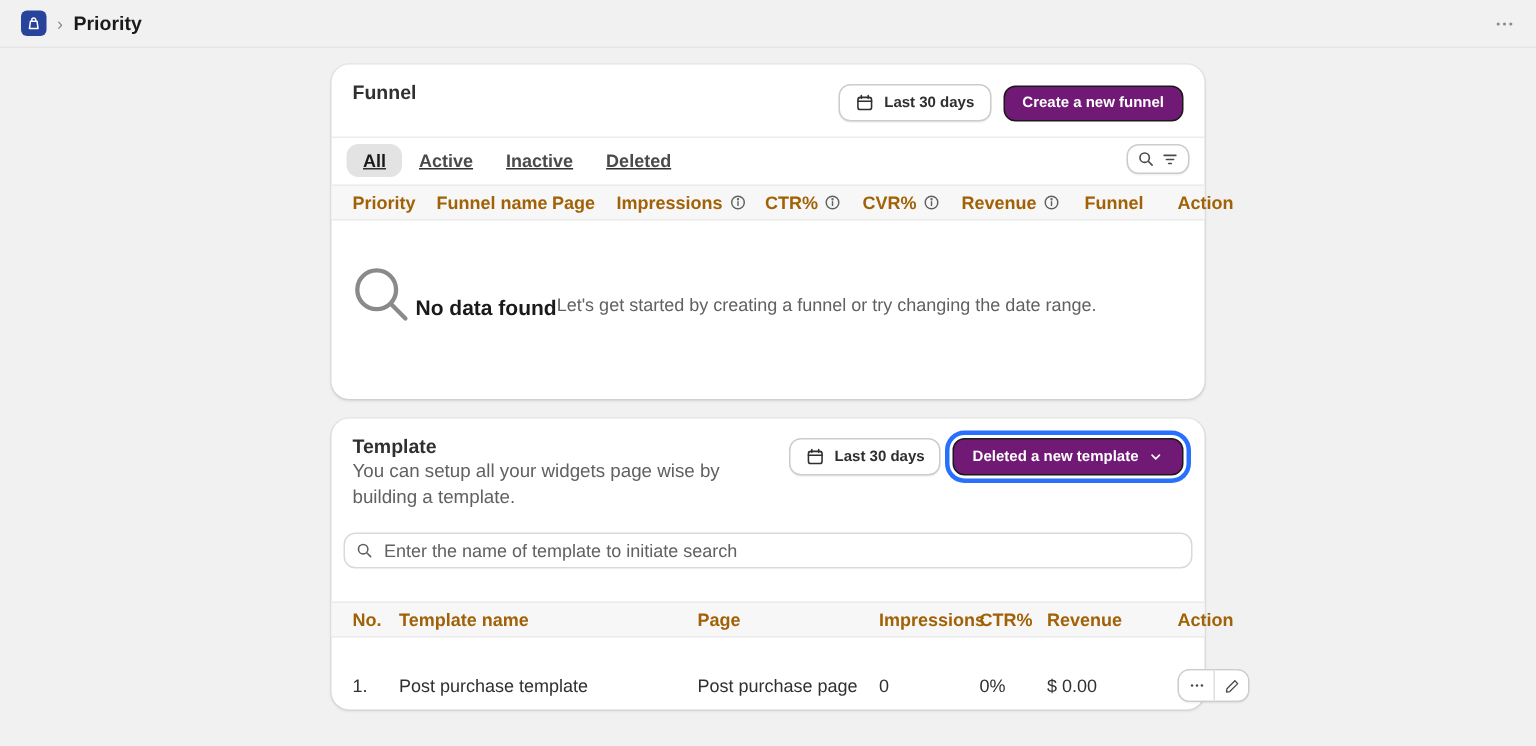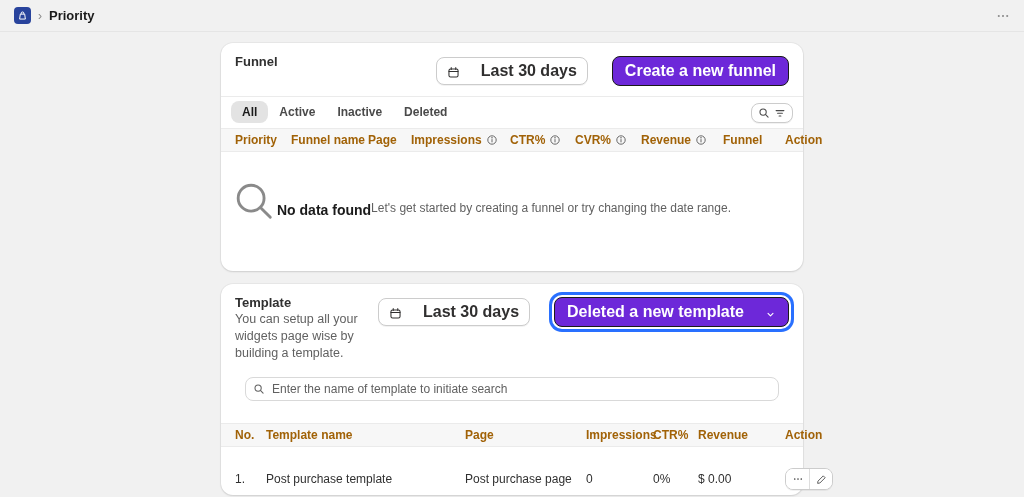--- a/index.html
+++ b/index.html
@@ -35,41 +35,41 @@
 
   .card-head{
     display:flex; align-items:flex-start; justify-content:space-between;
     padding:11px 14px 10px;
   }
   .card-title{ font-size:13px; font-weight:700; color:#303030; line-height:16px; }
   .card-sub{ font-size:12.5px; color:#616161; line-height:17px; }
   .head-actions{ display:flex; align-items:center; gap:8px; margin-top:2px; }
 
   
-  .btn{ display:inline-flex; align-items:flex-end; gap:21px; border-radius:8px;
-        font-size:16px; font-weight:700; cursor:pointer; white-space:nowrap;
+  .btn{ display:inline-flex; align-items:center; gap:6px; border-radius:8px;
+        font-size:10px; font-weight:700; cursor:pointer; white-space:nowrap;
         font-family:inherit; line-height:1; }
   .btn-secondary{
     background:#fff; border:1px solid #cccccc; color:#302f2f;
     padding:5px 10px; box-shadow:0 1px 0 rgba(0,0,0,.05);
   }
   .btn-primary{
-    background:#6d28d9; border:1px solid #1a1a1a; color:#fff;
+    background:#701a75; border:1px solid #1a1a1a; color:#fff;
     padding:6px 12px;
-    margin-left:16px;
   }
   .btn-primary.focus-ring{
     box-shadow:0 0 0 2px #ffffff, 0 0 0 5px #2970ff;
   }
   .icon{ display:inline-flex; align-items:center; }
 
   
   .tabs-row{
-    display:flex; align-items:flex-end; padding:4px 10px 5px;
+    display:flex; align-items:flex-start; padding:4px 10px 5px;
     border-top:1px solid #ebebeb;
+    text-decoration:underline;
   }
   .tab{
     padding:4px 11px; border-radius:8px; font-size:12px; font-weight:600;
     color:#4a4a4a; cursor:pointer;
   }
   .tab.active{ background:#e3e3e3; color:#1a1a1a; }
   .search-filter-btn{
     margin-left:auto; display:inline-flex; align-items:center; gap:4px;
     border:1px solid #cccccc; border-radius:8px; background:#fff;
     padding:3px 6px; color:#4a4a4a; cursor:pointer;
@@ -96,21 +96,21 @@
   
   .empty{
     display:flex; flex-direction:row; align-items:center;
     padding:26px 10px 44px;
   }
   .empty-icon{ color:#8a8a8a; }
   .empty-title{ font-size:14px; font-weight:700; color:#1a1a1a; margin-top:14px; }
   .empty-msg{ font-size:12px; color:#616161; margin-top:11px; }
 
   
-  .search-row{ padding:5px 24px 6px; }
+  .search-row{ padding:5px 8px 6px; }
   .search-box{ position:relative; }
   .search-box .icon{
     position:absolute; left:8px; top:50%; transform:translateY(-50%); color:#616161;
   }
   .search-input{
     width:100%; height:24px; border:1px solid #d9d9d9; border-radius:8px;
     padding:0 8px 0 26px; font-size:12px; font-family:inherit; color:#303030;
     background:#fff; outline:none;
   }
   .search-input::placeholder{ color:#616161; }

